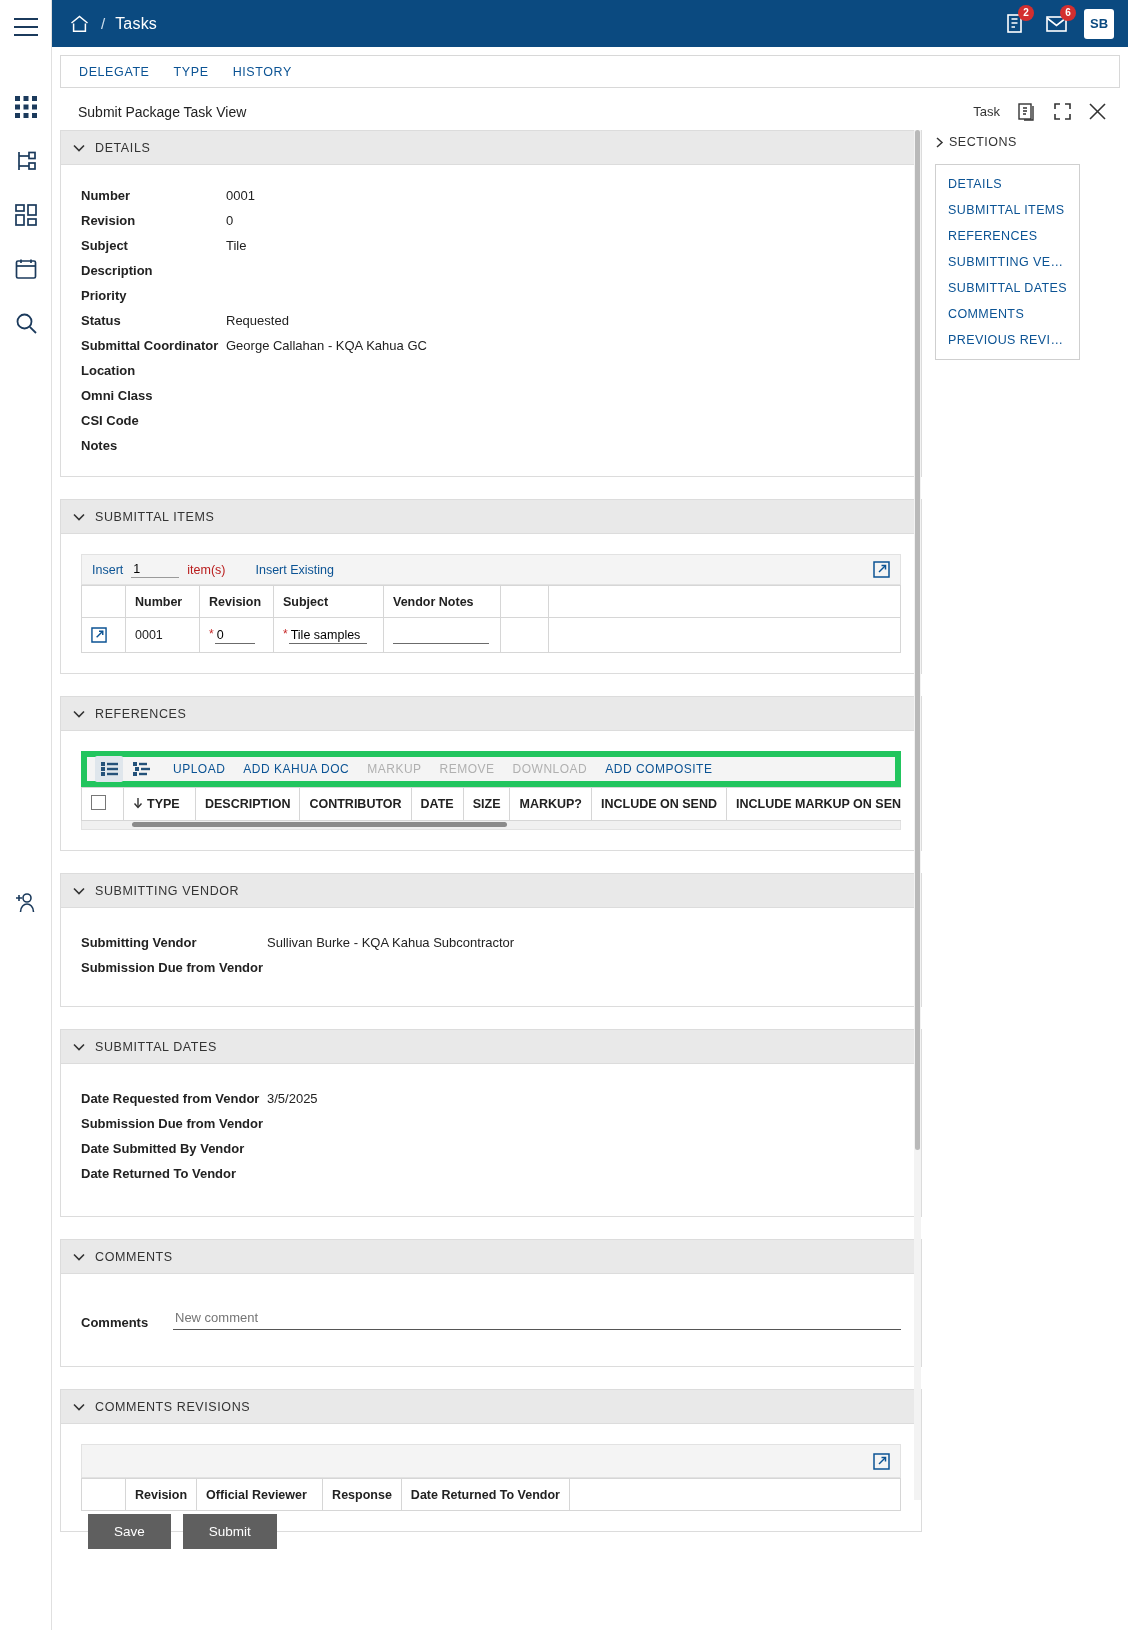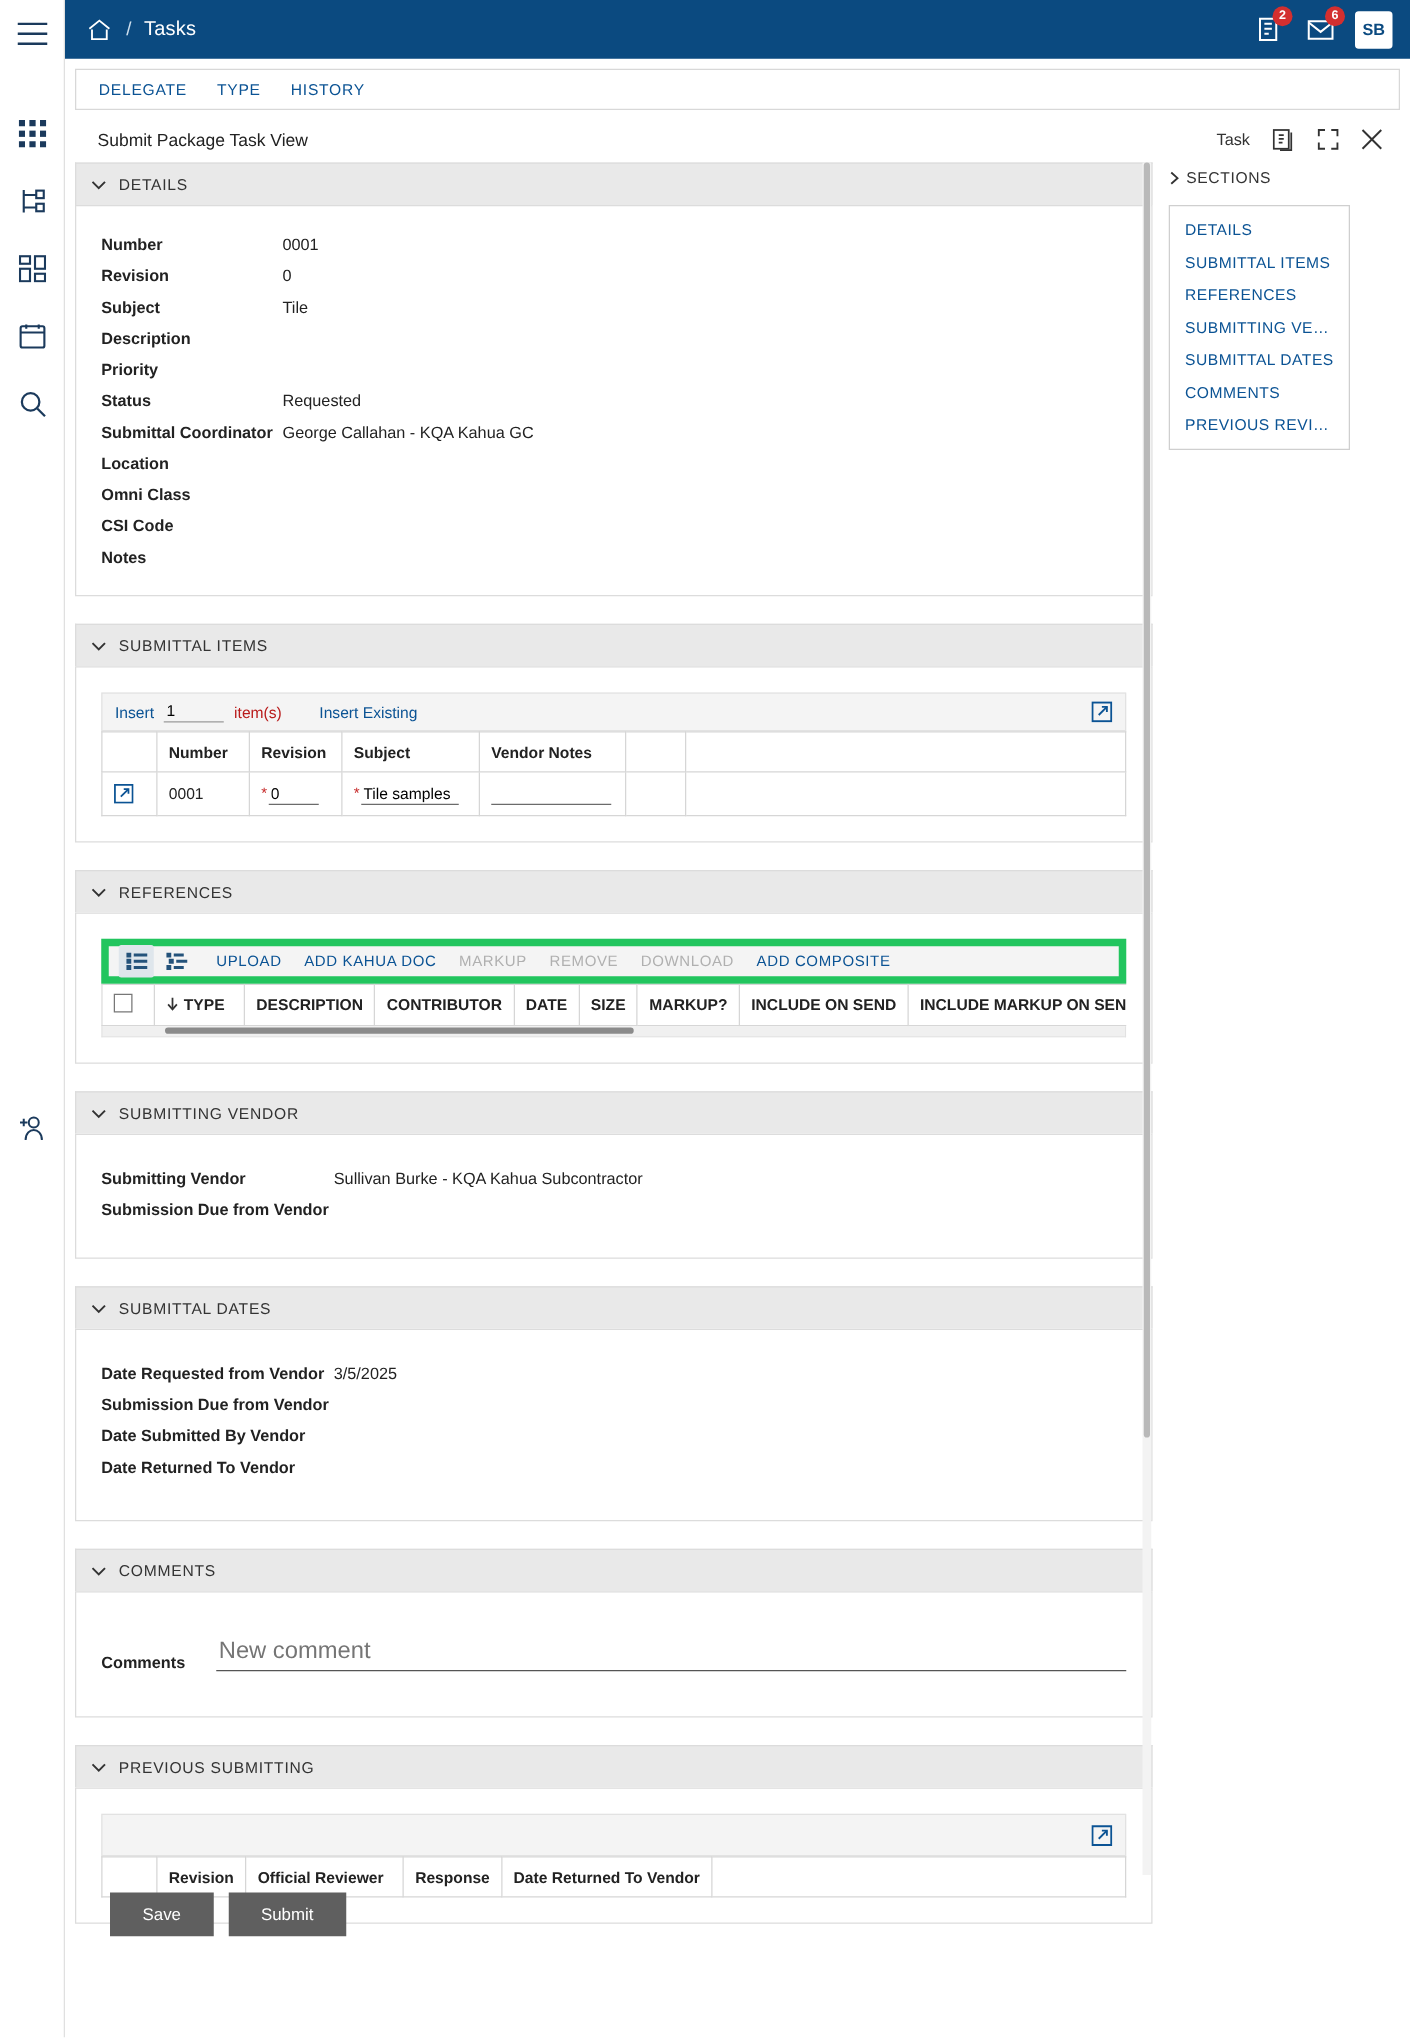--- a/index.html
+++ b/index.html
@@ -150,21 +150,21 @@
     background: #8b8b8b; border-radius: 3px;
   }
   .chk {
     width: 15px; height: 15px; border: 1px solid #777; background: #fff; display: inline-block;
   }
 
   
   .comment-row { display: flex; align-items: flex-end; gap: 10px; padding: 12px 0 6px 0; }
   .comment-label { font-size: 13px; font-weight: bold; color: #222; width: 82px; }
   .comment-input {
-    flex: 1; border: none; border-bottom: 1px solid #555; font-size: 19px;
+    flex: 1; border: none; border-bottom: 1px solid #555; font-size: 13px;
     padding: 2px 2px 4px 2px; outline: none; color: #333;
     font-family: "Liberation Sans", sans-serif; background: transparent;
   }
 
   
   .footer { position: absolute; left: 88px; top: 1514px; display: flex; gap: 12px; }
   .btn {
     background: #5f5f5f; color: #fff; border: none; font-size: 13.5px;
     padding: 10px 26px; cursor: pointer; font-family: "Liberation Sans", sans-serif;
   }
@@ -573,21 +573,21 @@
       <input class="comment-input" placeholder="New comment" style="">
     </div>
   </div>
 
   <div class="section-head" style="margin-top:22px">
     <span class="chev">
       <svg width="12" height="8" viewBox="0 0 12 8" fill="none" stroke="#333" stroke-width="1.6">
           <path d="M1 1.5 L6 6.5 L11 1.5"></path>
         </svg>
     </span>
-    <span class="stitle">PREVIOUS SUBMITTING</span>
+    <span class="stitle">COMMENTS REVISIONS</span>
   </div>
   <div class="panel" style="padding:20px;">
     <div class="subtoolbar" style="height:34px">
       <span class="spacer"></span>
       <span class="ext-icon">
         <svg width="17" height="17" viewBox="0 0 17 17" fill="none" stroke="#0b5394" stroke-width="1.5">
           <path d="M1 1 H16 V16 H1 Z"></path>
             <path d="M6 11 L12.5 4.5"></path>
             <path d="M8.5 4.5 H12.5 V8.5"></path>
         </svg>

